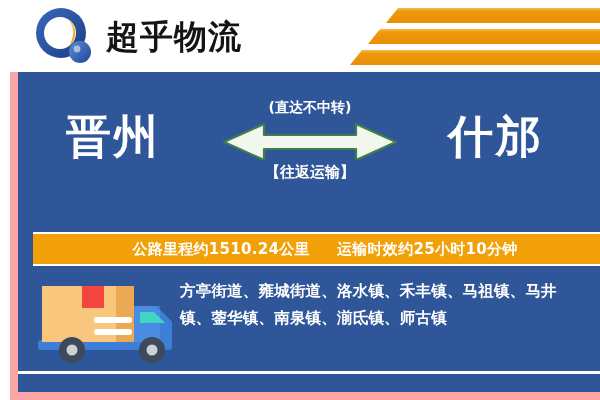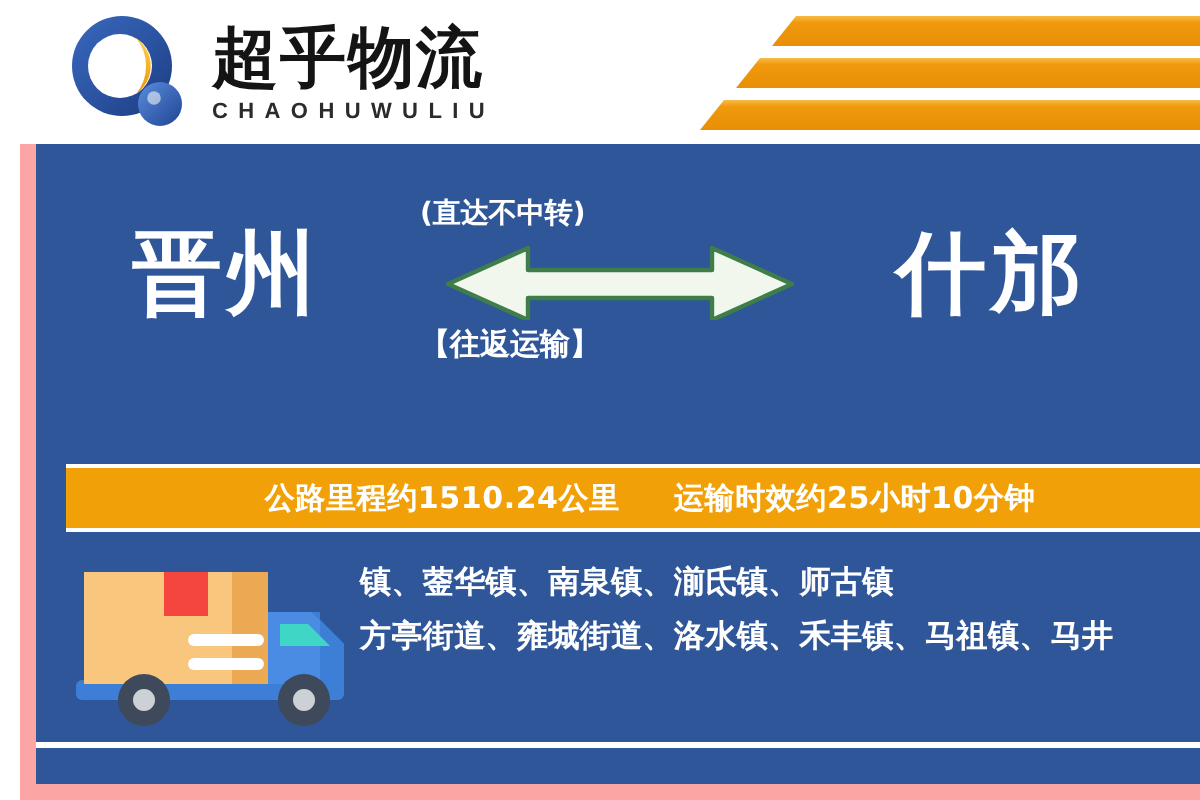--- a/index.html
+++ b/index.html
@@ -111,20 +111,21 @@
   }
   .city-origin { left: 48px; }
   .city-dest  { right: 60px; }
 
   .arrow-group {
     position: absolute;
     left: 50%;
     transform: translateX(-50%);
     top: 28px;
     width: 200px;
+    text-align: center;
   }
 
   .arrow-top-label {
     font-family: "DejaVu Sans", "Liberation Sans", sans-serif;
     font-size: 14px;
     font-weight: bold;
     color: #ffffff;
     white-space: nowrap;
     line-height: 1;
     margin-bottom: 5px;
@@ -250,21 +251,20 @@
           <circle cx="27" cy="27" r="25" fill="url(#ringGrad)"></circle>
           <circle cx="26" cy="27" r="16" fill="#ffffff"></circle>
           <path d="M34 13 A17 17 0 0 1 34 41 A22 22 0 0 0 34 13 Z" fill="url(#moonGrad)"></path>
           <circle cx="46" cy="46" r="11" fill="url(#dotGrad)"></circle>
           <circle cx="43" cy="43" r="3.4" fill="#ffffff" opacity="0.55"></circle>
         </svg>
       </div>
 
       <div class="brand-text">
         <div class="brand-cn">超乎物流</div>
-        <div class="brand-en">CHAOHUWULIU</div>
       </div>
     </div>
 
     <div class="speed-lines">
       <svg width="260" height="58" viewBox="0 0 260 58" aria-hidden="true">
         <defs>
           <linearGradient id="strGrad" x1="0" y1="0" x2="0" y2="1">
             <stop offset="0%" stop-color="#f7bb4a"></stop>
             <stop offset="22%" stop-color="#f0990c"></stop>
             <stop offset="100%" stop-color="#e88f06"></stop>
@@ -328,21 +328,21 @@
           <path d="M108 40 L122 40 L133 51 L108 51 Z" fill="#3fd6c6"></path>
 
           <circle cx="40" cy="78" r="13" fill="#3e4a5c"></circle>
           <circle cx="40" cy="78" r="5.5" fill="#ccd1d6"></circle>
           <circle cx="120" cy="78" r="13" fill="#3e4a5c"></circle>
           <circle cx="120" cy="78" r="5.5" fill="#ccd1d6"></circle>
         </svg>
       </div>
 
       <div class="dest-list">
+        <div>方亭街道、雍城街道、洛水镇、禾丰镇、马祖镇、马井</div>
         <div>镇、蓥华镇、南泉镇、湔氐镇、师古镇</div>
-        <div>方亭街道、雍城街道、洛水镇、禾丰镇、马祖镇、马井</div>
       </div>
 
       <div class="divider"></div>
       <div class="footer-strip"></div>
     </div>
   </div>
 </div>
 
 </body></html>

